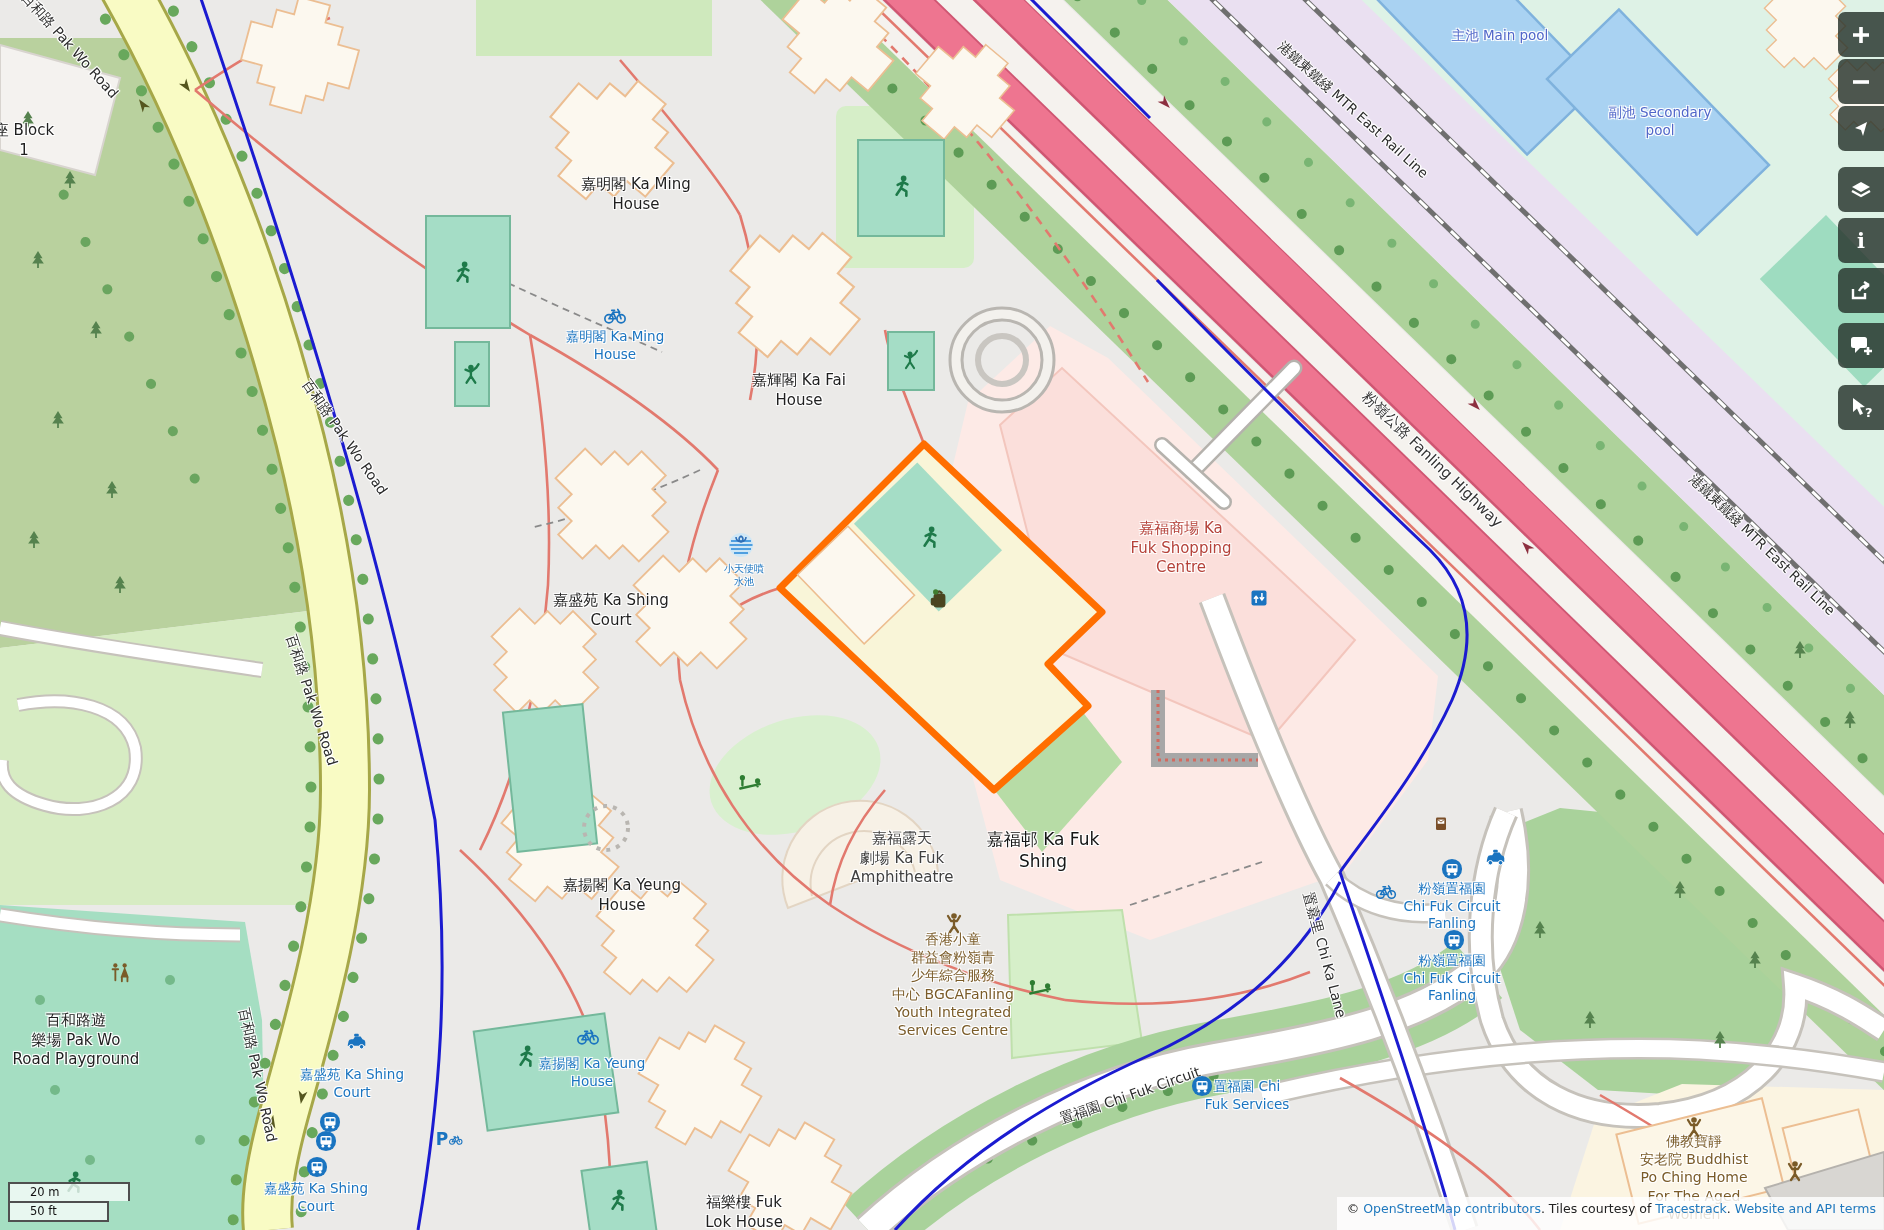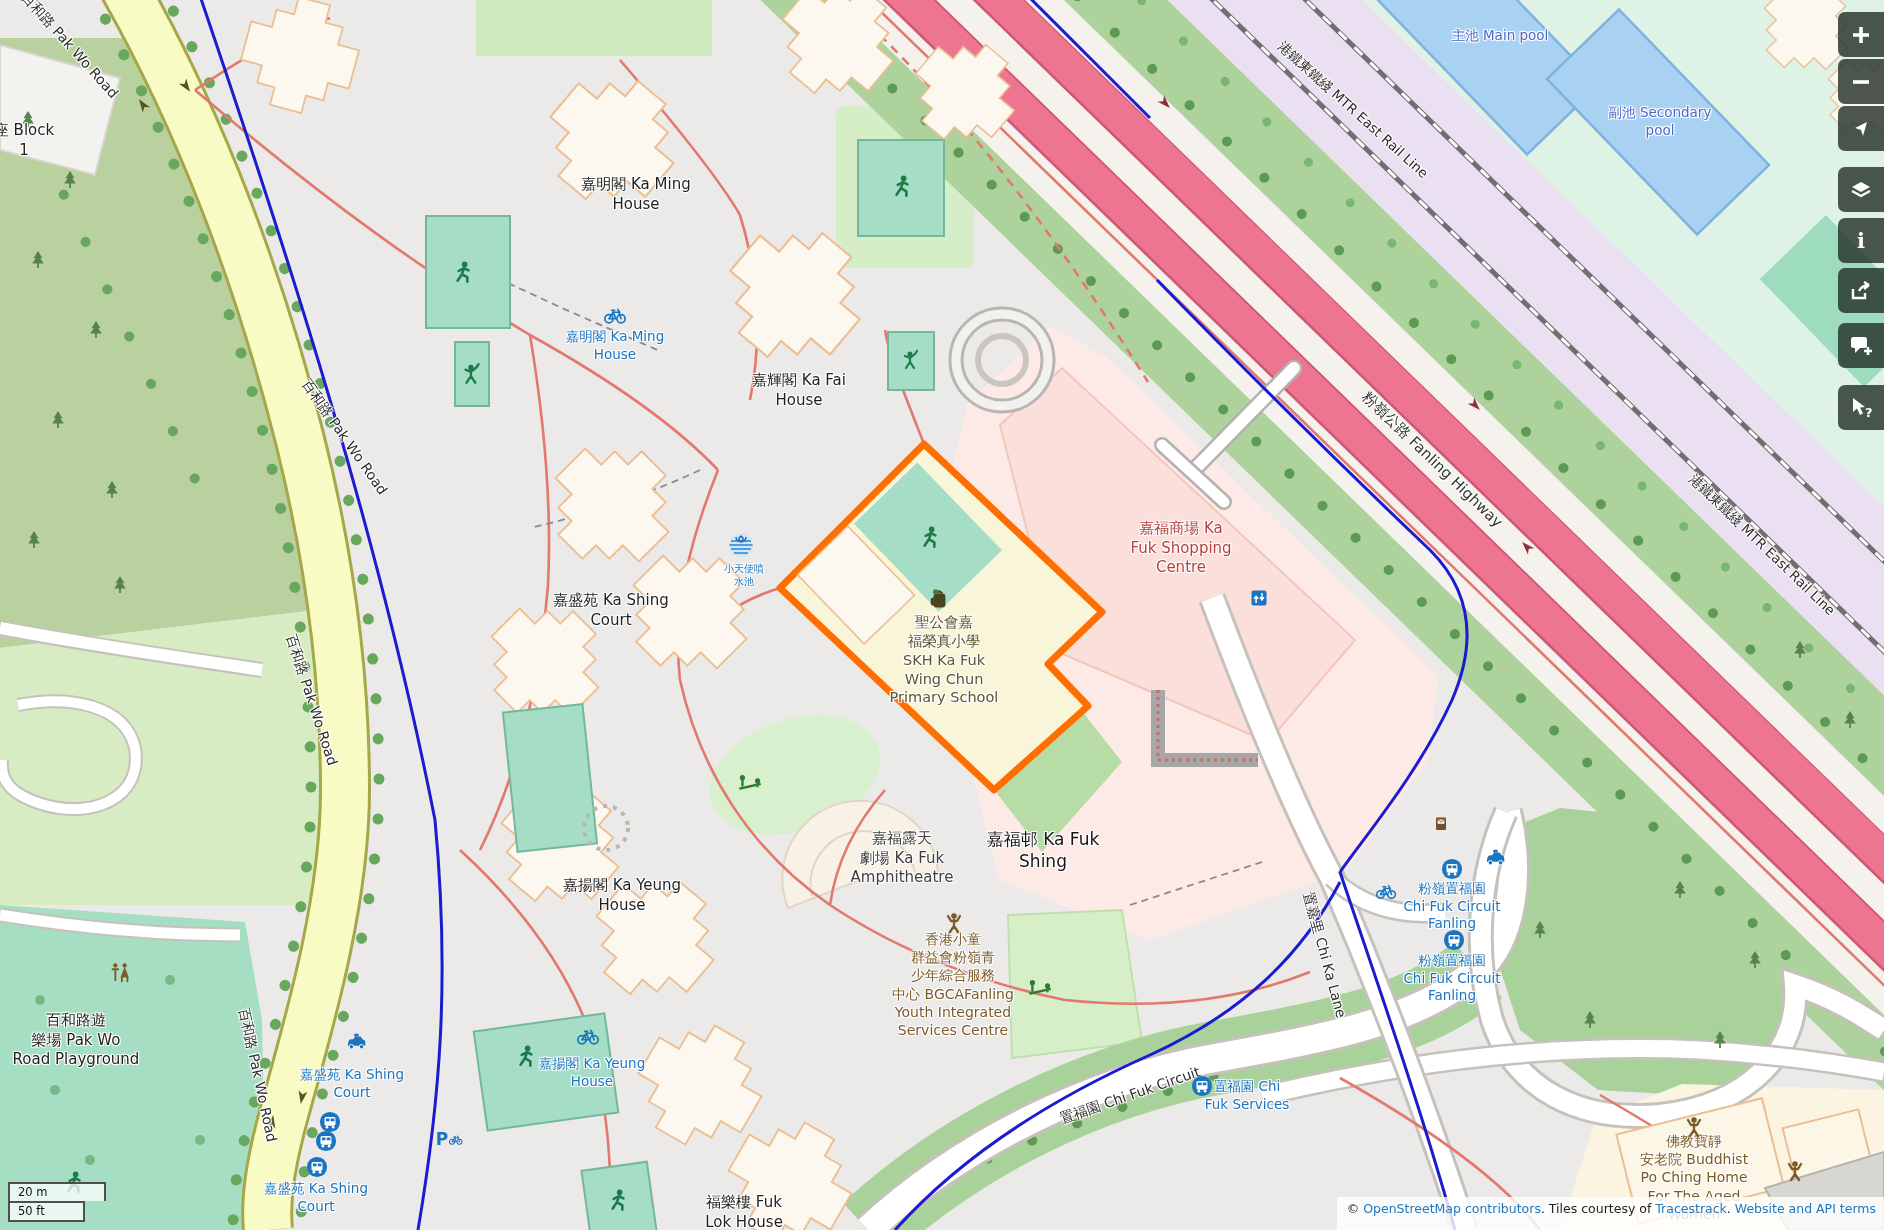--- a/index.html
+++ b/index.html
@@ -20,21 +20,21 @@
   .lbl-road{color:#2c2c2c;font-size:14px;white-space:nowrap;}
   .lbl-road-big{color:#333;font-size:15px;white-space:nowrap;}
   .ic{position:absolute;transform:translate(-50%,-50%);pointer-events:none;line-height:0;}
   
   .ctl{position:absolute;right:0;width:46px;height:45px;background:rgba(38,50,43,.82);
        border:none;border-radius:7px 0 0 7px;display:flex;align-items:center;justify-content:center;
        color:#fff;cursor:pointer;padding:0;}
   .ctl svg{display:block;}
   
   #scalebar{position:absolute;left:8px;bottom:8px;font-size:11.5px;color:#111;}
-  .sc-row{background:rgba(255,255,255,.75);border:2px solid #4f4f4f;padding:0 8px;line-height:17px;}
+  .sc-row{background:rgba(255,255,255,.75);border:2px solid #4f4f4f;padding:0 20px;line-height:17px;}
   .sc-m{width:78px;border-bottom:none;}
   .sc-ft{width:57px;}
   
   #attrib{position:absolute;right:0;bottom:0;height:33px;line-height:24px;background:rgba(255,255,255,.82);
           font-size:12.5px;color:#222;padding:0 8px 0 10px;white-space:nowrap;}
   #attrib a{color:#2079be;text-decoration:none;cursor:pointer;}
 </style>
 </head>
 <body>
 
@@ -362,25 +362,20 @@
 <div class="lbl lbl-black" style="left:636px;top:194px;">嘉明閣 Ka Ming
 House</div>
 <div class="lbl lbl-blue" style="left:615px;top:346px;">嘉明閣 Ka Ming
 House</div>
 <div class="lbl lbl-black" style="left:799px;top:390px;">嘉輝閣 Ka Fai
 House</div>
 <div class="lbl lbl-black" style="left:611px;top:610px;">嘉盛苑 Ka Shing
 Court</div>
 <div class="lbl lbl-blue" style="left:744px;top:575px;font-size:10px;">小天使噴
 水池</div>
-<div class="lbl lbl-school" style="left:944px;top:660px;">聖公會嘉
-福榮真小學
-SKH Ka Fuk
-Wing Chun
-Primary School</div>
 <div class="lbl lbl-red" style="left:1181px;top:548px;">嘉福商場 Ka
 Fuk Shopping
 Centre</div>
 <div class="lbl lbl-black" style="left:902px;top:858px;color:#3f3f3f;">嘉福露天
 劇場 Ka Fuk
 Amphitheatre</div>
 <div class="lbl lbl-place" style="left:1043px;top:850px;">嘉福邨 Ka Fuk
 Shing</div>
 <div class="lbl lbl-brown" style="left:1694px;top:1177px;">佛教寶靜
 安老院 Buddhist

